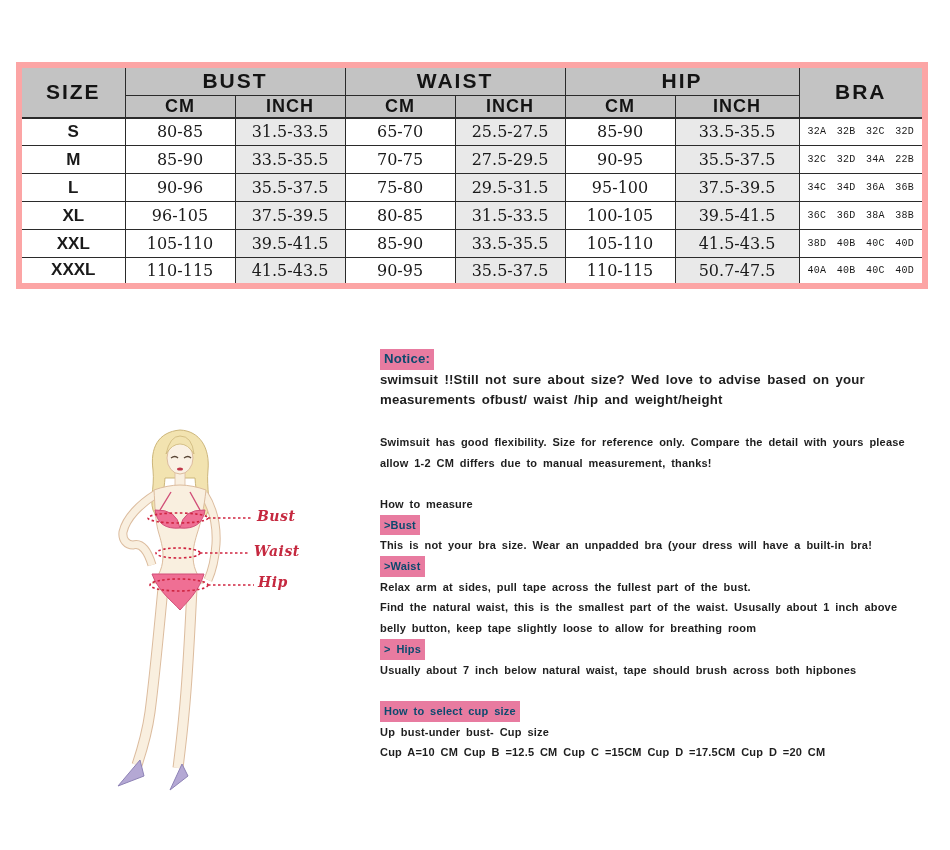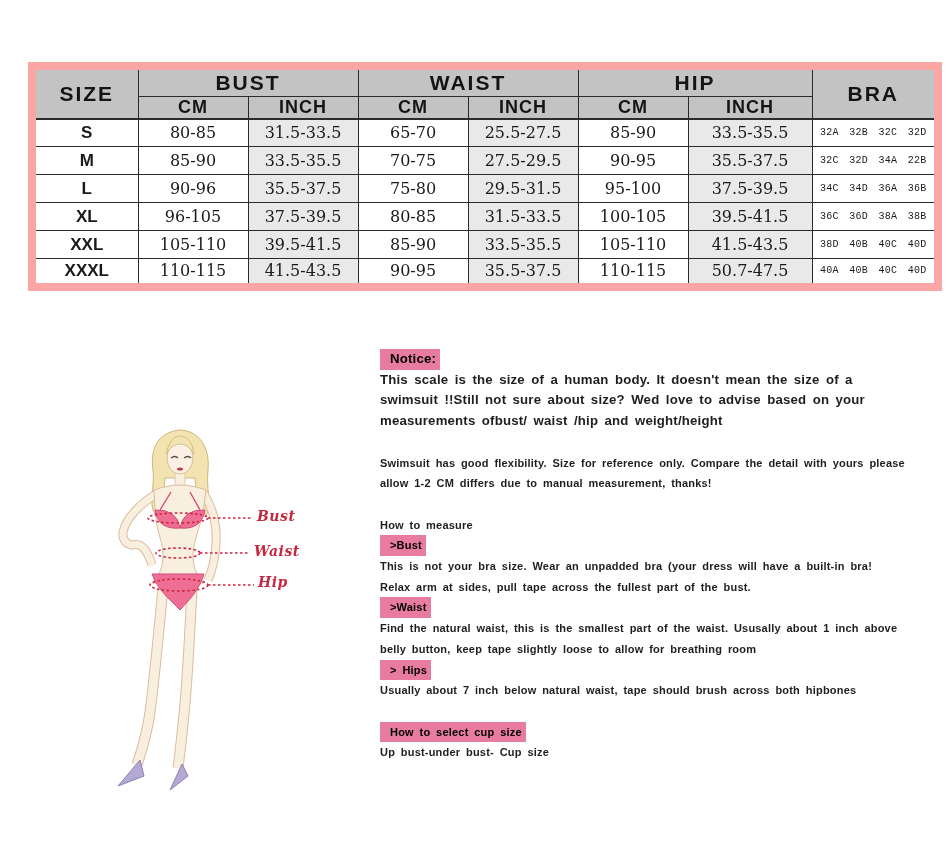--- a/index.html
+++ b/index.html
@@ -4,23 +4,23 @@
 <style>
   * { margin:0; padding:0; box-sizing:border-box; }
   html,body { background:#ffffff; }
   .page {
     position:relative; width:950px; height:850px; background:#ffffff;
     font-family:"Liberation Sans", sans-serif; color:#111; overflow:hidden;
   }
 
   
   table.size-chart {
-    position:absolute; left:28px; top:62px; width:906px;
+    position:absolute; left:16px; top:62px; width:906px;
     border-collapse:collapse; table-layout:fixed;
-    border:8px solid #fca5a5;
+    border:6px solid #fca5a5;
   }
   table.size-chart th, table.size-chart td {
     border:1px solid #2b2b2b; text-align:center; vertical-align:middle;
     padding:0; white-space:nowrap; overflow:hidden;
   }
   table.size-chart thead th { background:#c3c3c3; font-weight:600; color:#141414; }
   table.size-chart thead { border-bottom:2px solid #2b2b2b; }
   tr.group-row th { height:30px; font-size:21px; letter-spacing:2px; }
   tr.unit-row th  { height:20px; font-size:18px; letter-spacing:1px; }
   th.size-head { font-size:21px; letter-spacing:2px; }
@@ -28,21 +28,21 @@
   tbody td { height:28px; font-family:"DejaVu Serif", serif; font-size:16px; color:#1a1a1a; }
   td.size-cell { font-family:"Liberation Sans", sans-serif; font-weight:600; font-size:17px; }
   td.inch { background:#e9e9e9; }
   td.bra-cell { font-family:Liberation Mono, monospace; font-size:10px; word-spacing:4px; letter-spacing:0.3px;margin-left:40px; }
 
   
   .textcol { position:absolute; left:380px; top:349px; width:560px; font-weight:700; color:#1e1e1e; }
   .tline { font-size:11px; line-height:20.7px; white-space:nowrap; word-spacing:2.5px; letter-spacing:0.2px; }
   .tline.big { font-size:13.2px; }
   .sp { margin-top:20.7px; }
-  .hl { background:#e87ba0; display:inline-block; padding:0 4px 0 10px; color:#000000; }
+  .hl { background:#e87ba0; display:inline-block; padding:0 4px 0 4px; color:#0c4a6e; }
 
   
   .figure-wrap { position:absolute; left:100px; top:424px; width:240px; height:380px; }
   .fig-label {
     position:absolute; font-family:"DejaVu Serif", serif; font-style:italic; font-weight:700;
     font-size:14px; color:#c5283f; letter-spacing:0.5px;
   }
   .fig-label.bust  { left:257px; top:508px; }
   .fig-label.waist { left:254px; top:543px; }
   .fig-label.hip   { left:258px; top:574px; }
@@ -189,34 +189,34 @@
       <path d="M100,129 H150" fill="none" stroke="#cf2440" stroke-width="1.6" stroke-dasharray="2.5 2.5"></path>
       <path d="M108,161 H154" fill="none" stroke="#cf2440" stroke-width="1.6" stroke-dasharray="2.5 2.5"></path>
     </svg>
   </div>
   <span class="fig-label bust">Bust</span>
   <span class="fig-label waist">Waist</span>
   <span class="fig-label hip">Hip</span>
 
   <div class="textcol">
     <div class="tline big"><span class="hl">Notice:</span></div>
-    <div class="tline big">This scale is the size of a human body. It doesn't mean the size of a</div>
     <div class="tline big">swimsuit !!Still not sure about size? Wed love to advise based on your</div>
     <div class="tline big">measurements ofbust/ waist /hip and weight/height</div>
 
     <div class="tline sp">Swimsuit has good flexibility. Size for reference only. Compare the detail with yours please</div>
     <div class="tline">allow 1-2 CM differs due to manual measurement, thanks!</div>
 
     <div class="tline sp">How to measure</div>
     <div class="tline"><span class="hl">&gt;Bust</span></div>
     <div class="tline">This is not your bra size. Wear an unpadded bra (your dress will have a built-in bra!</div>
+    <div class="tline"><span class="hl">&gt;Waist</span></div>
     <div class="tline">Relax arm at sides, pull tape across the fullest part of the bust.</div>
-    <div class="tline"><span class="hl">&gt;Waist</span></div>
     <div class="tline">Find the natural waist, this is the smallest part of the waist. Ususally about 1 inch above</div>
     <div class="tline">belly button, keep tape slightly loose to allow for breathing room</div>
     <div class="tline"><span class="hl">&gt; Hips</span></div>
     <div class="tline">Usually about 7 inch below natural waist, tape should brush across both hipbones</div>
 
     <div class="tline sp"><span class="hl">How to select cup size</span></div>
     <div class="tline">Up bust-under bust- Cup size</div>
+    <div class="tline">Cup A=10 CM Cup B =12.5 CM Cup C =15CM Cup D =17.5CM Cup D =20 CM</div>
   </div>
 
 </div>
 
 </body></html>

